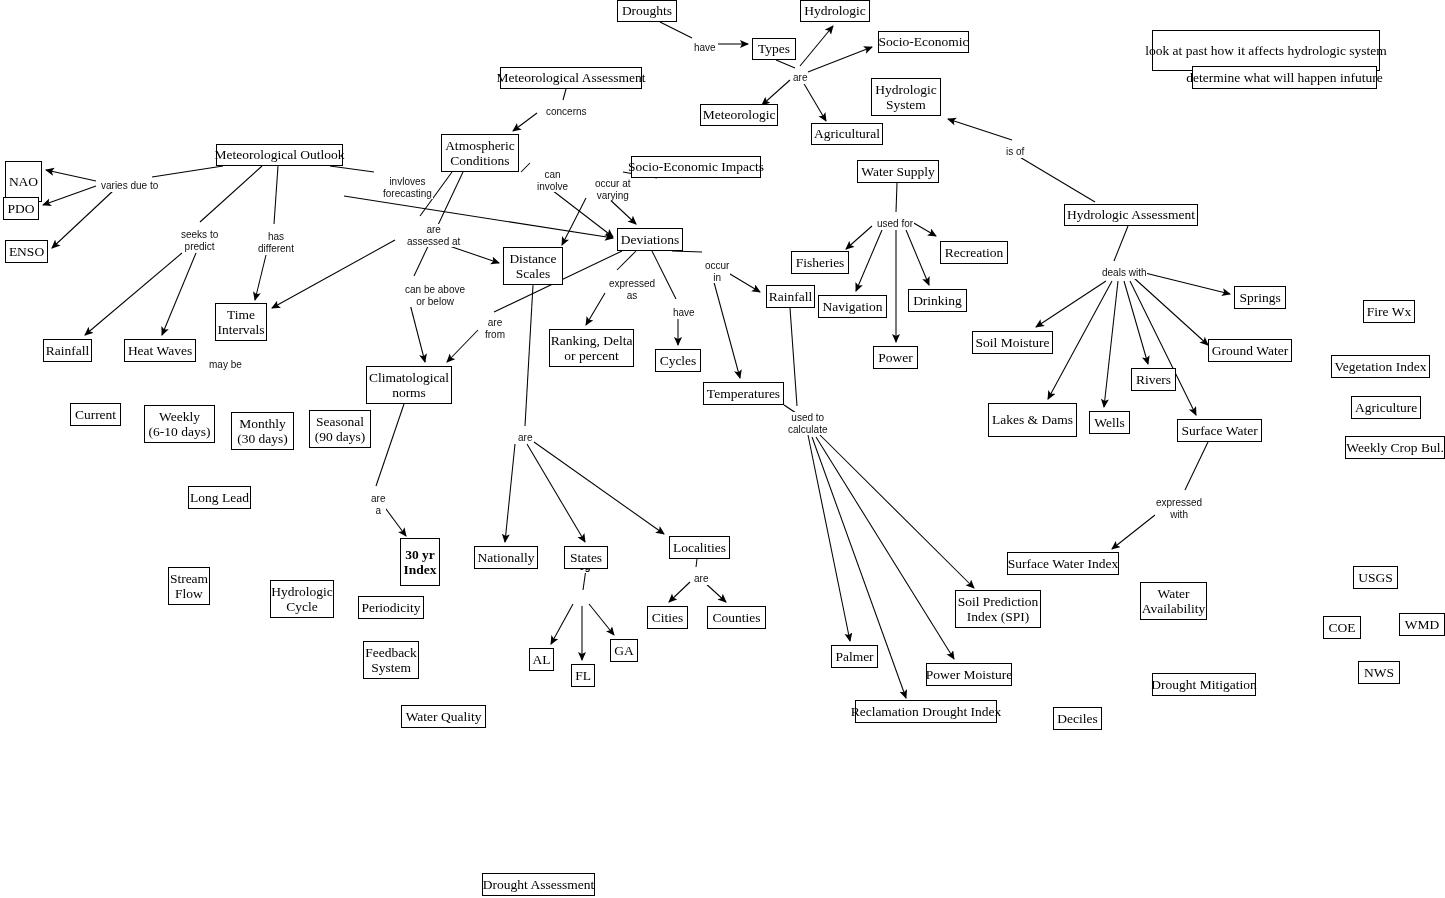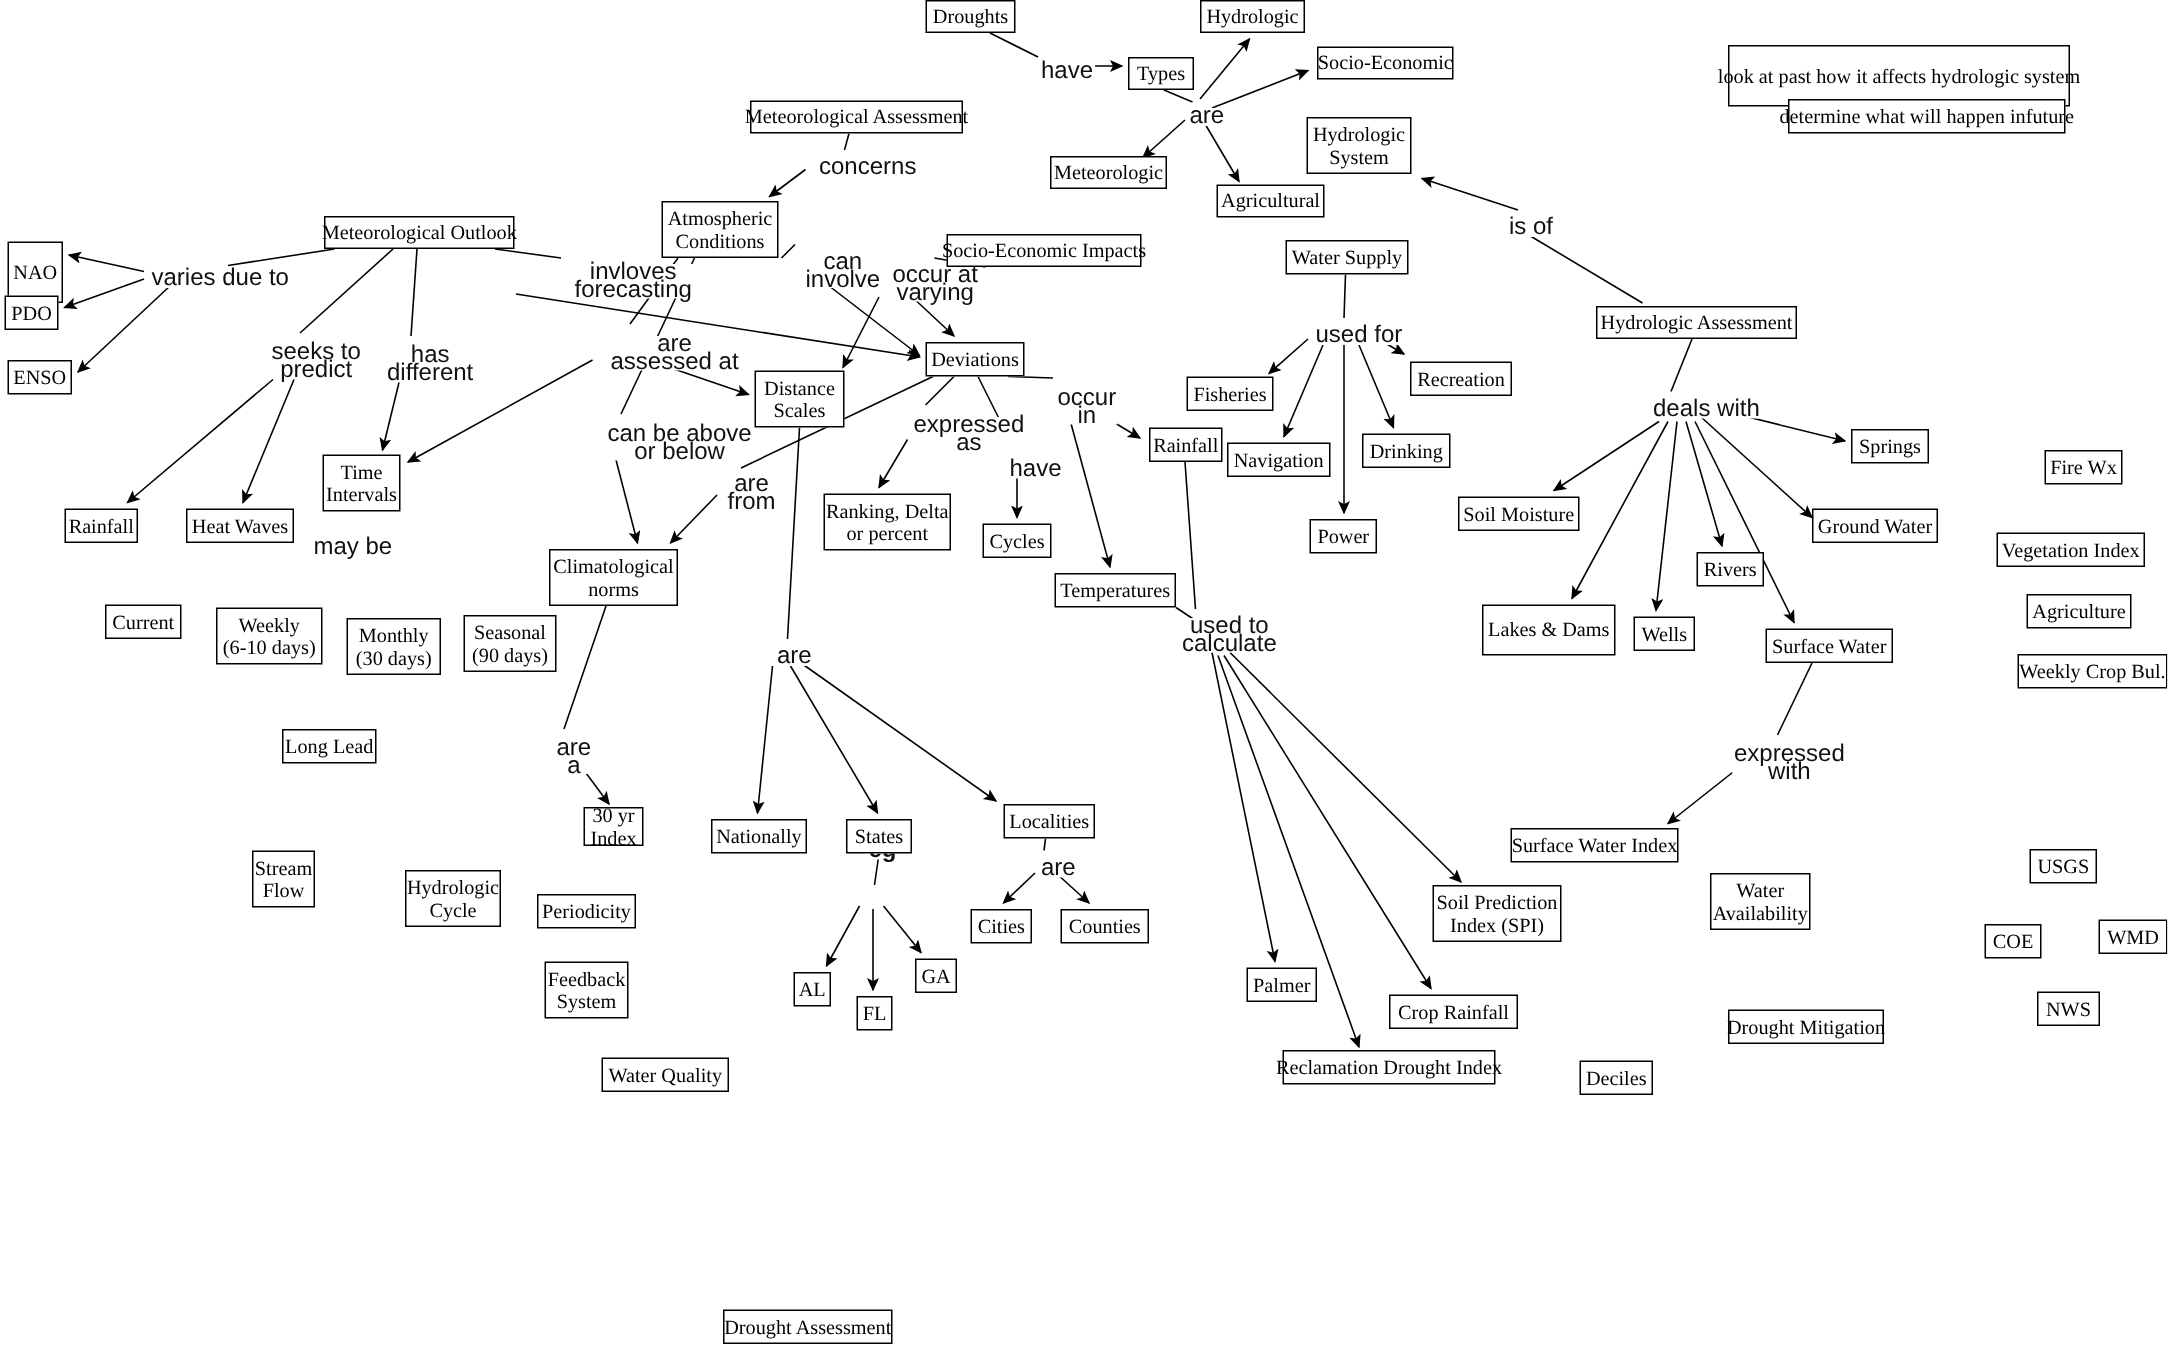--- a/index.html
+++ b/index.html
@@ -24,21 +24,21 @@
     display:flex;
     align-items:center;
     justify-content:center;
     padding:2px 5px;
     white-space:pre;
     z-index:3;
   }
   .lbl{
     position:absolute;
     font-family:"Liberation Sans", sans-serif;
-    font-size:16px;
+    font-size:10px;
     line-height:11.5px;
     color:#111;
     text-align:center;
     white-space:pre;
     background:#fff;
     z-index:2;
     padding:0 1px;
   }
 </style>
 </head>
@@ -190,21 +190,21 @@
 (90 days)</div>
       <div class="node" style="left: 503px; top: 247px; width: 60px; height: 38px;">Distance
 Scales</div>
       <div class="node" style="left: 617px; top: 228px; width: 66px; height: 23px;">Deviations</div>
       <div class="node" style="left: 549px; top: 329px; width: 85px; height: 38px;">Ranking, Delta
 or percent</div>
       <div class="node" style="left: 655px; top: 349px; width: 46px; height: 23px;">Cycles</div>
       <div class="node" style="left: 703px; top: 382px; width: 81px; height: 23px;">Temperatures</div>
       <div class="node" style="left: 366px; top: 366px; width: 86px; height: 38px;">Climatological
 norms</div>
-      <div class="node" style="left: 389px; top: 538px; width: 40px; height: 26px;">30 yr
+      <div class="node" style="left: 400px; top: 538px; width: 40px; height: 48px; font-weight: bold;">30 yr
 Index</div>
       <div class="node" style="left: 188px; top: 486px; width: 63px; height: 23px;">Long Lead</div>
       <div class="node" style="left: 168px; top: 567px; width: 42px; height: 38px;">Stream
 Flow</div>
       <div class="node" style="left: 270px; top: 580px; width: 64px; height: 38px;">Hydrologic
 Cycle</div>
       <div class="node" style="left: 358px; top: 596px; width: 66px; height: 23px;">Periodicity</div>
       <div class="node" style="left: 363px; top: 641px; width: 56px; height: 38px;">Feedback
 System</div>
       <div class="node" style="left: 401px; top: 705px; width: 85px; height: 23px;">Water Quality</div>
@@ -231,21 +231,21 @@
       <div class="node" style="left: 1208px; top: 339px; width: 84px; height: 23px;">Ground Water</div>
       <div class="node" style="left: 1234px; top: 286px; width: 52px; height: 23px;">Springs</div>
       <div class="node" style="left: 1177px; top: 419px; width: 85px; height: 23px;">Surface Water</div>
       <div class="node" style="left: 1007px; top: 552px; width: 112px; height: 23px;">Surface Water Index</div>
       <div class="node" style="left: 1140px; top: 582px; width: 67px; height: 38px;">Water
 Availability</div>
       <div class="node" style="left: 1152px; top: 673px; width: 104px; height: 23px;">Drought Mitigation</div>
       <div class="node" style="left: 955px; top: 590px; width: 86px; height: 38px;">Soil Prediction
 Index (SPI)</div>
       <div class="node" style="left: 831px; top: 645px; width: 47px; height: 23px;">Palmer</div>
-      <div class="node" style="left: 926px; top: 663px; width: 86px; height: 23px;">Crop Rainfall</div>
+      <div class="node" style="left: 926px; top: 663px; width: 86px; height: 23px;">Power Moisture</div>
       <div class="node" style="left: 855px; top: 700px; width: 142px; height: 23px;">Reclamation Drought Index</div>
       <div class="node" style="left: 1053px; top: 707px; width: 49px; height: 23px;">Deciles</div>
       <div class="node" style="left: 1152px; top: 30px; width: 228px; height: 41px;">look at past how it affects hydrologic system</div>
       <div class="node" style="left: 1192px; top: 66px; width: 185px; height: 23px;">determine what will happen infuture</div>
       <div class="node" style="left: 1363px; top: 300px; width: 52px; height: 23px;">Fire Wx</div>
       <div class="node" style="left: 1331px; top: 355px; width: 99px; height: 23px;">Vegetation Index</div>
       <div class="node" style="left: 1351px; top: 396px; width: 70px; height: 23px;">Agriculture</div>
       <div class="node" style="left: 1345px; top: 436px; width: 100px; height: 23px;">Weekly Crop Bul.</div>
       <div class="node" style="left: 1353px; top: 566px; width: 45px; height: 23px;">USGS</div>
       <div class="node" style="left: 1323px; top: 616px; width: 38px; height: 23px;">COE</div>

